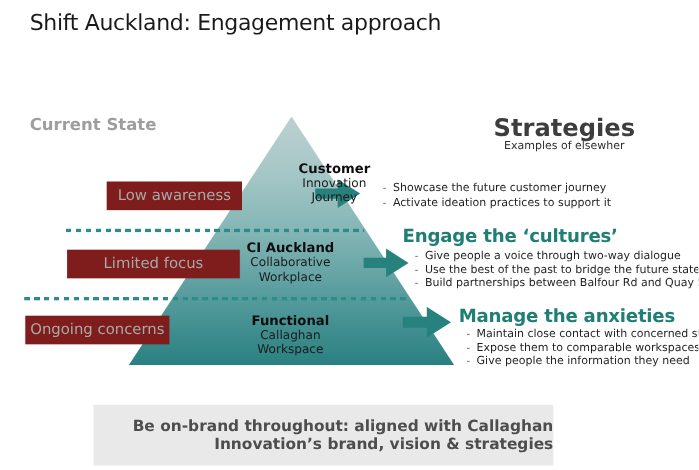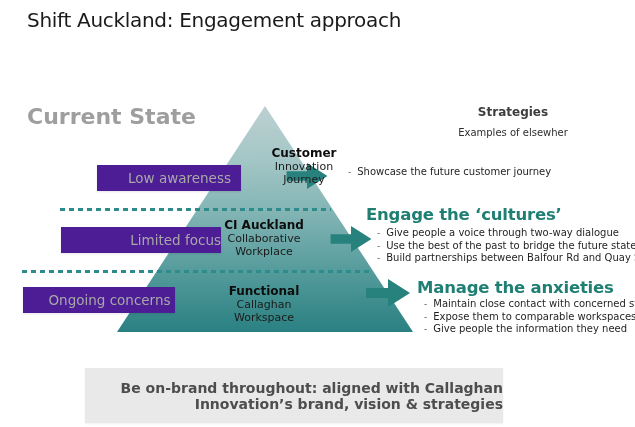--- a/index.html
+++ b/index.html
@@ -3,21 +3,21 @@
 <meta charset="utf-8">
 <style>
   html,body{margin:0;padding:0;}
   #slide{
     position:relative;width:635px;height:427px;background:#ffffff;
     font-family:"DejaVu Sans","Liberation Sans",sans-serif;
     overflow:hidden;color:#1c1c1c;
   }
   .abs{position:absolute;}
   #title{left:27px;top:8px;font-size:20px;font-weight:normal;color:#1a1a1a;letter-spacing:-0.3px;white-space:nowrap;}
-  #current-state{left:27px;top:104px;font-size:22px;font-weight:bold;color:#9e9e9e;white-space:nowrap;}
+  #current-state{left:27px;top:104px;font-size:15px;font-weight:bold;color:#9e9e9e;white-space:nowrap;}
 
   
   #pyramid{
     left:117px;top:106px;width:296px;height:226px;
     background:linear-gradient(180deg,#bdd0d1 0%,#a6c7c7 22%,#86b6b6 45%,#579c9d 72%,#2a8081 100%);
     clip-path:polygon(50% 0%,100% 100%,0% 100%);
     filter:drop-shadow(0 3px 3px rgba(90,110,110,0.45));
     z-index:1;
   }
   .tier{z-index:5;text-align:center;transform:translateX(-50%);left:264px;line-height:13px;white-space:nowrap;}
@@ -28,35 +28,35 @@
   #tier-2{top:285px;}
 
   
   .dash-line{height:3px;z-index:3;
     background:repeating-linear-gradient(90deg,#2e8b8b 0 5px,transparent 5px 9px);}
   #dash-1{left:60px;top:208px;width:271px;}
   #dash-2{left:22px;top:270px;width:350px;}
 
   
   .state-label{
-    background:#4c1d95;color:#a8a8a8;font-size:13.5px;text-align:center;
-    box-shadow:0 1px 2px rgba(0,0,0,0.10);z-index:4;white-space:nowrap;padding-left:21px;
+    background:#7f1d1d;color:#a8a8a8;font-size:13.5px;text-align:center;
+    box-shadow:0 1px 2px rgba(0,0,0,0.10);z-index:4;white-space:nowrap;
   }
   #label-0{left:97px;top:165px;width:123px;height:26px;line-height:26px;}
-  #label-1{left:61px;top:227px;width:139px;height:26px;line-height:26px;text-align:right;}
+  #label-1{left:61px;top:227px;width:157px;height:26px;line-height:26px;}
   #label-2{left:23px;top:287px;width:131px;height:26px;line-height:26px;}
 
   
   .arrow{z-index:2;}
   #arrow-0{left:286px;top:163px;}
   #arrow-1{left:330px;top:226px;}
   #arrow-2{left:366px;top:279px;}
 
   
-  #strategies-heading{left:513px;top:105px;transform:translateX(-50%);font-size:12px;font-weight:bold;color:#3d3d3d;white-space:nowrap;z-index:5;}
+  #strategies-heading{left:513px;top:105px;transform:translateX(-50%);font-size:22px;font-weight:bold;color:#3d3d3d;white-space:nowrap;z-index:5;}
   #strategies-subheading{left:513px;top:127px;transform:translateX(-50%);font-size:10px;color:#2e2e2e;white-space:nowrap;z-index:5;}
 
   .strat-title{font-size:16.5px;font-weight:bold;color:#1f7f73;white-space:nowrap;z-index:5;letter-spacing:-0.2px;}
   #strat-title-0{left:340px;top:145px;}
   #strat-title-1{left:366px;top:205px;}
   #strat-title-2{left:417px;top:278px;}
 
   .bullets{z-index:5;white-space:nowrap;}
   #bullets-0{left:348px;top:166px;}
   #bullets-1{left:377px;top:227px;}
@@ -114,20 +114,21 @@
   </svg>
   <svg id="arrow-2" class="abs arrow" width="44" height="28" viewBox="0 0 44 28">
     <polygon points="0,9 22,9 22,0 44,14 22,28 22,19 0,19" fill="#27827e"></polygon>
   </svg>
 
   <div id="strategies-heading" class="abs">Strategies</div>
   <div id="strategies-subheading" class="abs">Examples of elsewher</div>
 
   <div id="bullets-0" class="abs bullets">
     <div class="bullet">Showcase the future customer journey</div>
+    <div class="bullet">Activate ideation practices to support it</div>
   </div>
 
   <div id="strat-title-1" class="abs strat-title">Engage the ‘cultures’</div>
   <div id="bullets-1" class="abs bullets">
     <div class="bullet">Give people a voice through two-way dialogue</div>
     <div class="bullet">Use the best of the past to bridge the future state</div>
     <div class="bullet">Build partnerships between Balfour Rd and Quay St grou</div>
   </div>
 
   <div id="strat-title-2" class="abs strat-title">Manage the anxieties</div>

